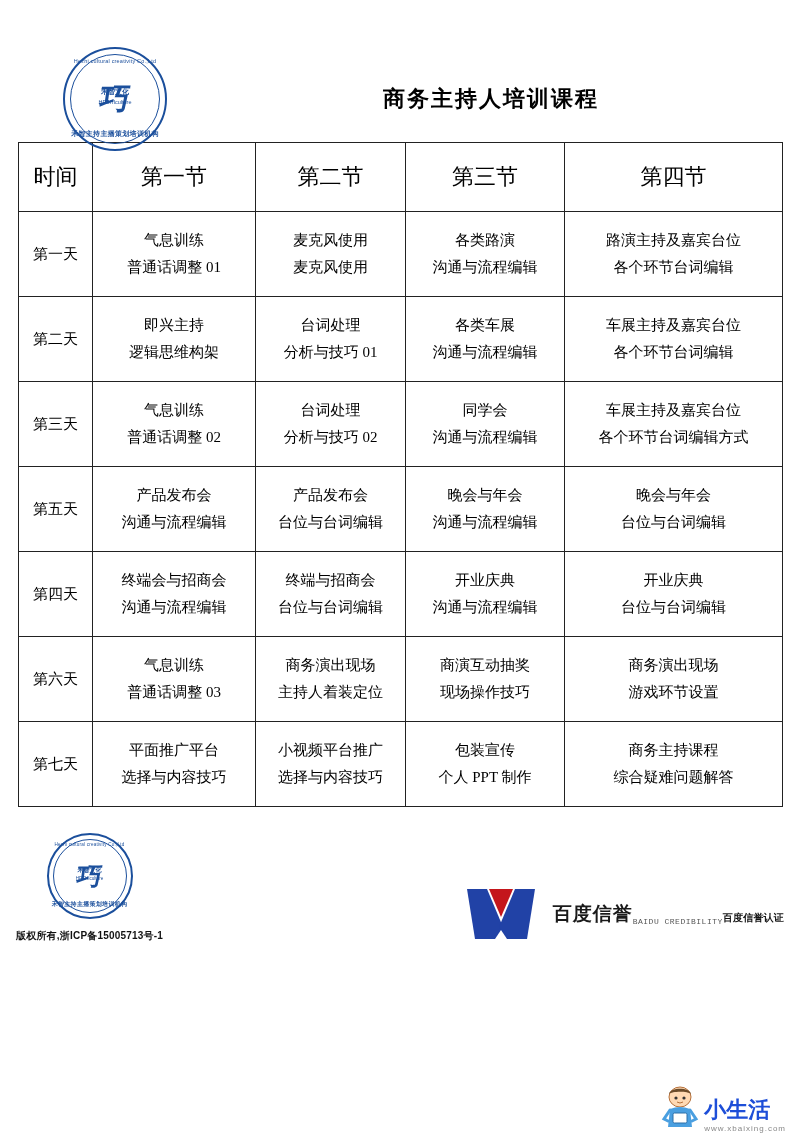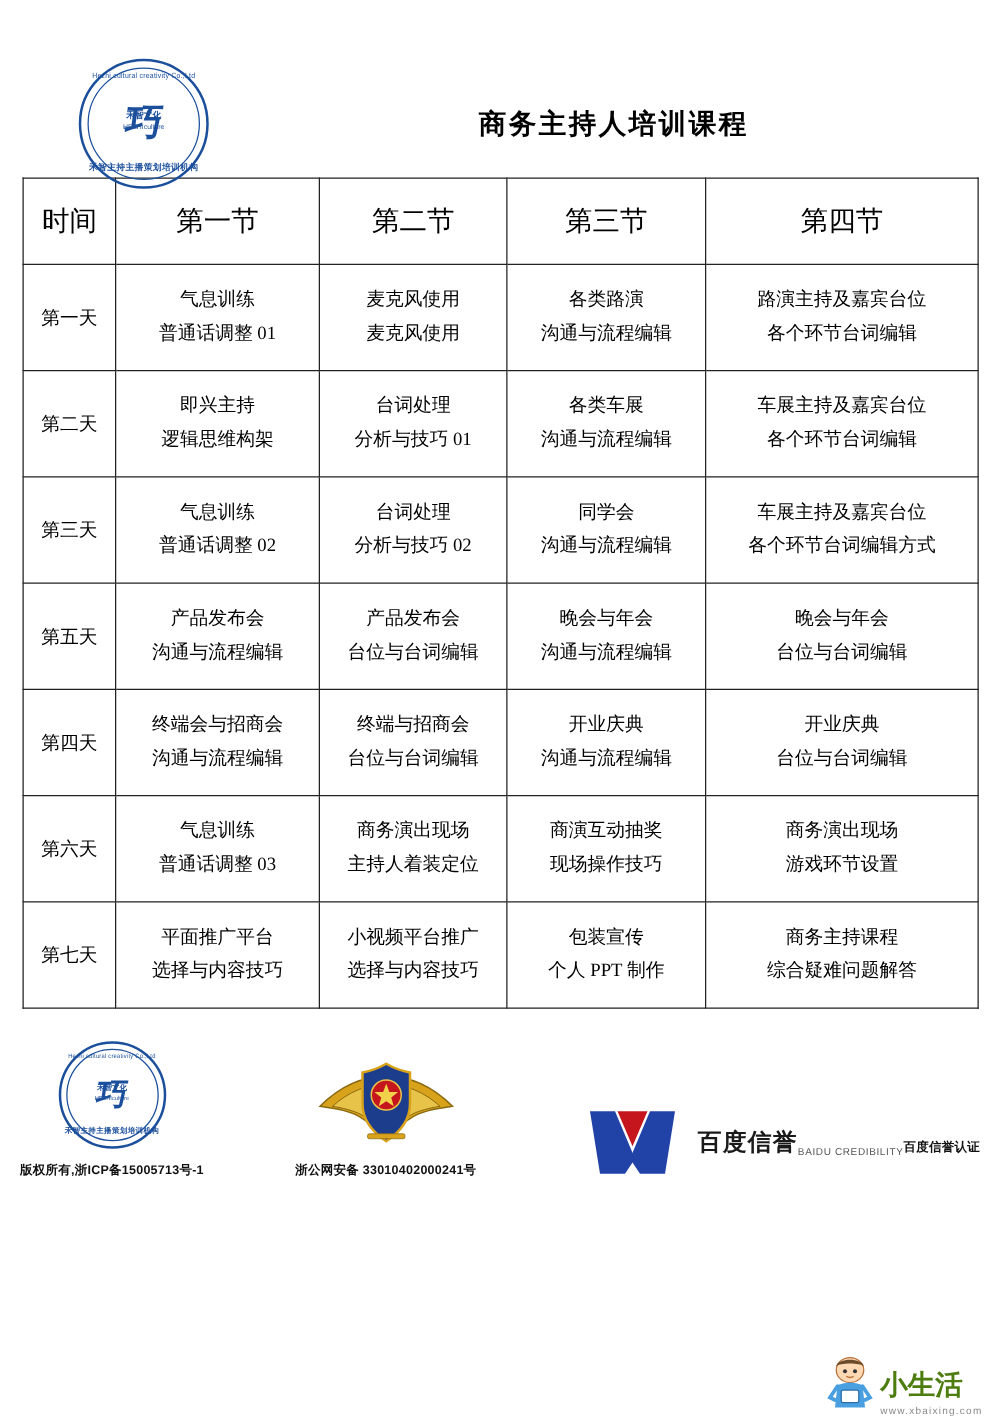--- a/index.html
+++ b/index.html
@@ -213,42 +213,43 @@
     font-weight: bold;
     color: #1a1a1a;
     margin-top: 2px;
     letter-spacing: 1px;
   }
   .baidu-en {
     font-size: 8px;
     color: #555;
     letter-spacing: .5px;
     margin-top: 17px;
+    font-family: Liberation Mono, monospace;
   }
 
   
   .watermark {
     position: absolute;
     right: 14px;
     bottom: 6px;
     display: flex;
     align-items: flex-end;
     gap: 4px;
   }
   .wm-text {
     display: flex;
     flex-direction: column;
     align-items: flex-start;
   }
   .wm-main {
     font-size: 22px;
     font-weight: bold;
-    color: #4d7c0f;
+    color: #1d4ed8;
     line-height: 1;
-    font-family: Liberation Mono, monospace;
+    font-family: Liberation Sans, sans-serif;
   }
   .wm-sub {
     font-size: 8px;
     color: #888;
     letter-spacing: 1px;
     margin-top: 3px;
   }
 </style>
 </head>
 <body>
@@ -491,38 +492,20 @@
     <div class="seal-small">
       <div class="seal-top-text">Hezhi cultural creativity Co.,Ltd</div>
       <div class="seal-mark">巧</div>
       <div class="seal-mid-text">禾智文化</div>
       <div class="seal-sub-text">HEZHIculture</div>
       <div class="seal-bottom-text">禾智主持主播策划培训机构</div>
     </div>
     <div class="badge-caption">版权所有,浙ICP备15005713号-1</div>
   </div>
 
-  <div class="badge">
-    <div class="police-badge">
-      <svg width="118" height="74" viewBox="0 0 118 74" xmlns="http://www.w3.org/2000/svg">
-
-        <path d="M59 16 C40 16 22 24 6 40 C20 42 32 44 40 50 C46 54 52 58 59 60 C66 58 72 54 78 50 C86 44 98 42 112 40 C96 24 78 16 59 16 Z" fill="#d9a21b" stroke="#8a6a10" stroke-width="1.2"></path>
-        <path d="M59 22 C44 22 28 29 16 40 C28 42 38 45 44 50 C49 54 54 57 59 58 C64 57 69 54 74 50 C80 45 90 42 102 40 C90 29 74 22 59 22 Z" fill="#e8c34a" stroke="#8a6a10" stroke-width="0.8"></path>
-
-        <path d="M59 6 C52 10 46 12 40 13 L40 38 C40 52 50 62 59 68 C68 62 78 52 78 38 L78 13 C72 12 66 10 59 6 Z" fill="#1c3c8c" stroke="#d9a21b" stroke-width="2"></path>
-
-        <circle cx="59" cy="31" r="12" fill="#c4161c" stroke="#e8c34a" stroke-width="1.2"></circle>
-
-        <polygon points="59,22 61.5,28.5 68.5,28.5 63,33 65,40 59,36 53,40 55,33 49.5,28.5 56.5,28.5" fill="#f2d24a"></polygon>
-
-        <rect x="44" y="62" width="30" height="4" rx="1.5" fill="#d9a21b" stroke="#8a6a10" stroke-width="0.6"></rect>
-      </svg>
-    </div>
-    <div class="badge-caption">浙公网安备 33010402000241号</div>
-  </div>
 
   <div class="badge baidu-badge">
     <div class="baidu-v">
       <svg width="104" height="60" viewBox="0 0 104 60" xmlns="http://www.w3.org/2000/svg">
         <polygon points="18,6 38,6 54,44 46,56 26,56" fill="#2142a6"></polygon>
         <polygon points="86,6 66,6 50,44 58,56 78,56" fill="#2142a6"></polygon>
         <polygon points="40,6 64,6 52,34" fill="#c4161c"></polygon>
       </svg>
     </div>
     <div class="baidu-name">百度信誉</div>

